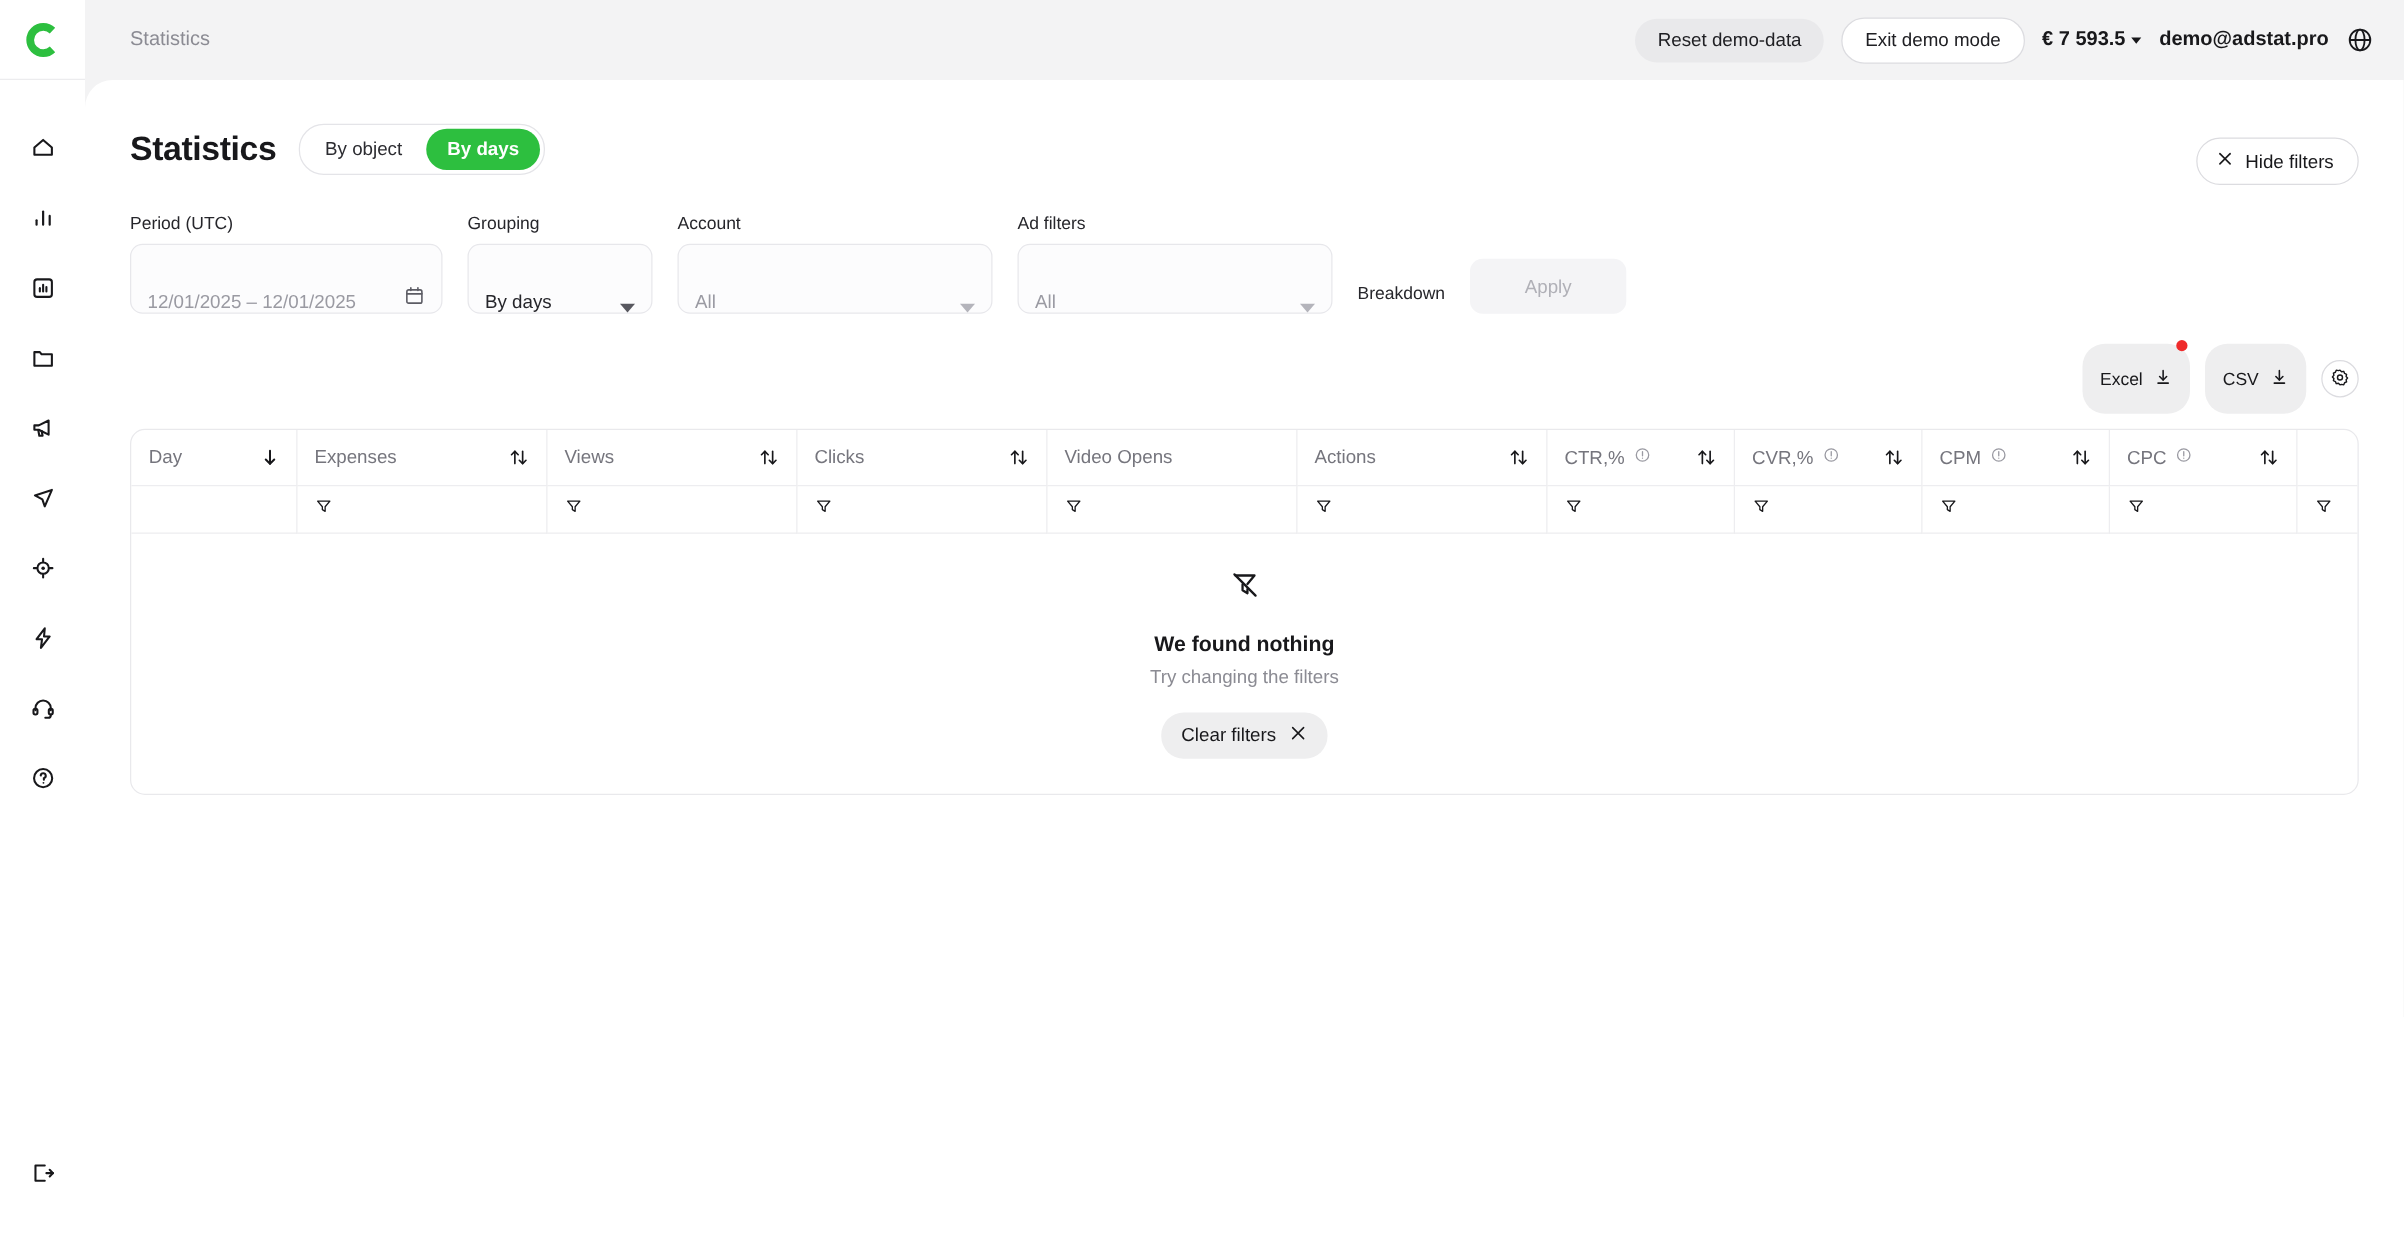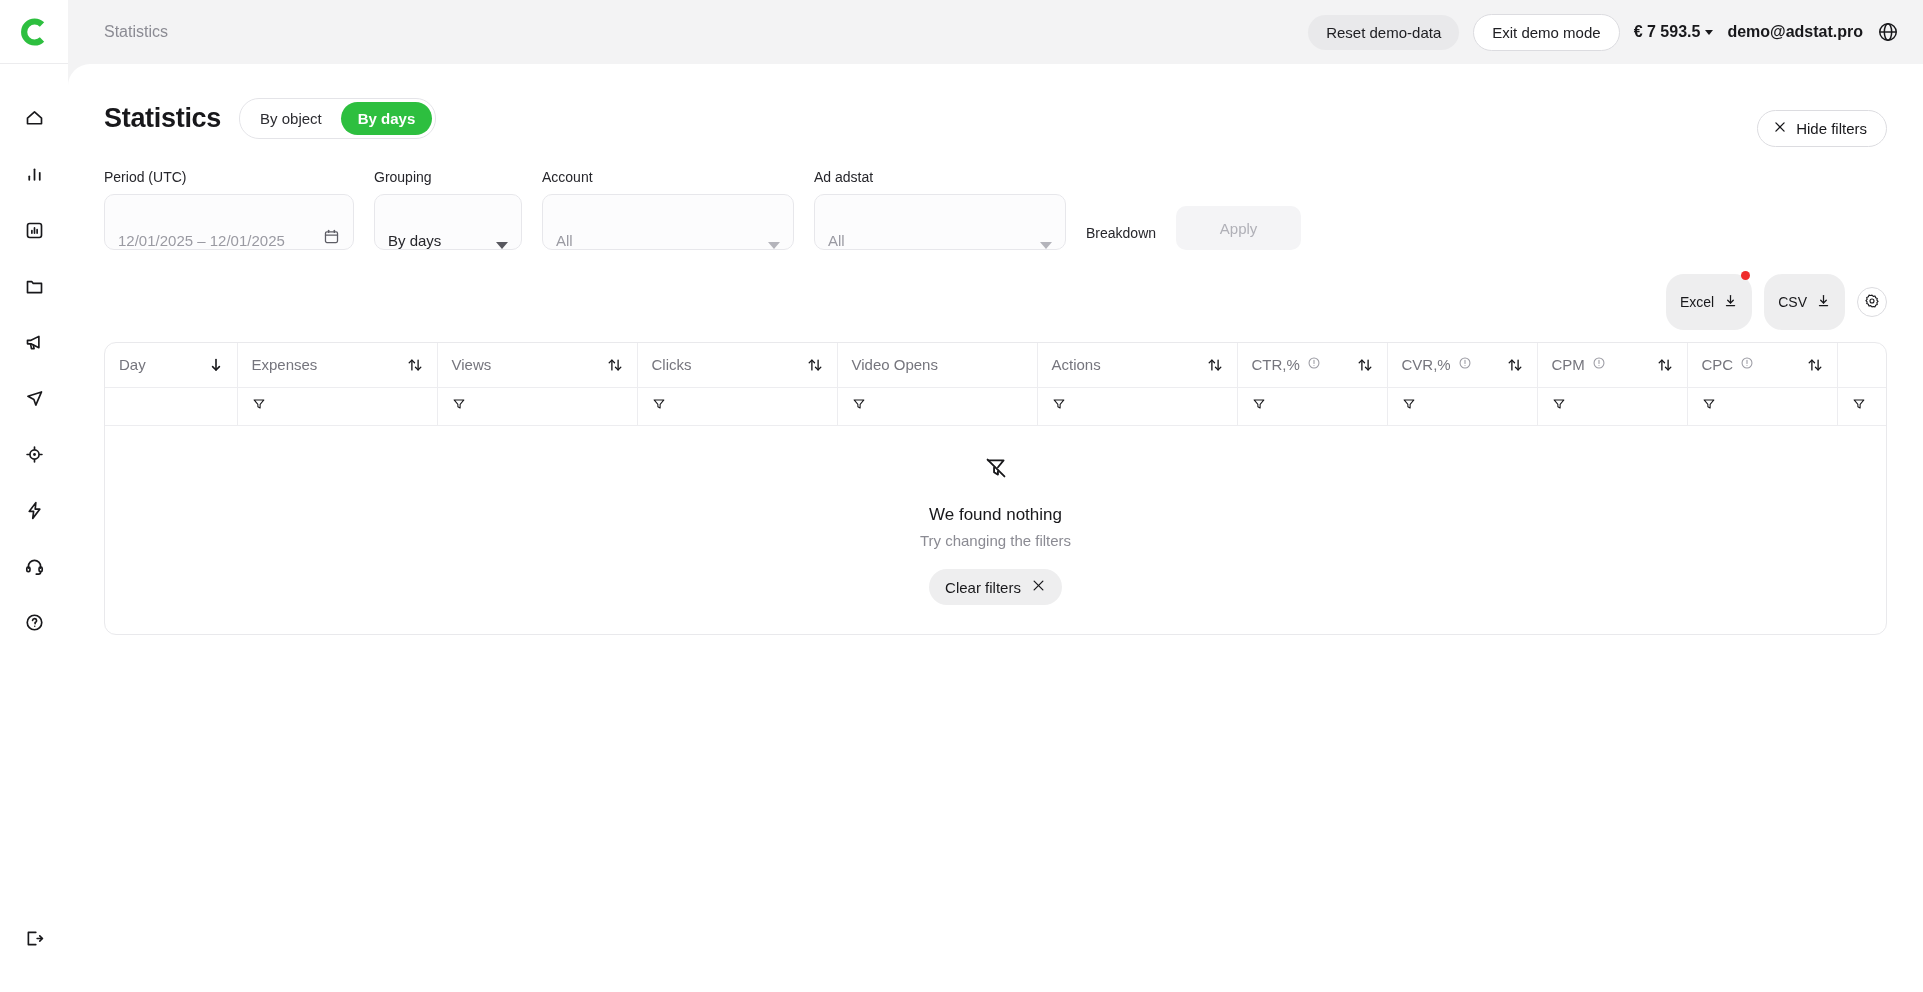--- a/index.html
+++ b/index.html
@@ -163,21 +163,21 @@
     padding: 0 14px; vertical-align: middle;
   }
   .funnel { cursor: pointer; display: inline-flex; }
 
   .empty {
     position: absolute; left: 0; right: 0; top: 83px; bottom: 0;
     display: flex; flex-direction: column; align-items: center; justify-content: center;
     gap: 0;
   }
   .empty-icon { margin-bottom: 20px; }
-  .empty-title { font-size: 17px; font-weight: normal; color: #18181b; }
+  .empty-title { font-size: 17px; font-weight: bold; color: #18181b; }
   .empty-sub { font-size: 15px; color: #8b8b93; margin-top: 7px; }
   .btn-clear {
     margin-top: 20px;
     background: #eeeeef; border: none; border-radius: 18px;
     padding: 9px 16px; font-size: 15px; color: #18181b;
     display: flex; align-items: center; gap: 10px; cursor: pointer;
     font-family: "Liberation Sans", sans-serif;
   }
 </style>
 </head>
@@ -362,21 +362,21 @@
 
         <div class="field">
           <label class="field-label">Account</label>
           <div class="input-box w-select">
             <span class="input-text">All</span>
             <i class="tri-dn muted"></i>
           </div>
         </div>
 
         <div class="field">
-          <label class="field-label">Ad adstat</label>
+          <label class="field-label">Ad filters</label>
           <div class="input-box w-select">
             <span class="input-text">All</span>
             <i class="tri-dn muted"></i>
           </div>
         </div>
 
         <div class="field">
           <label class="field-label">Breakdown</label>
         </div>
 

